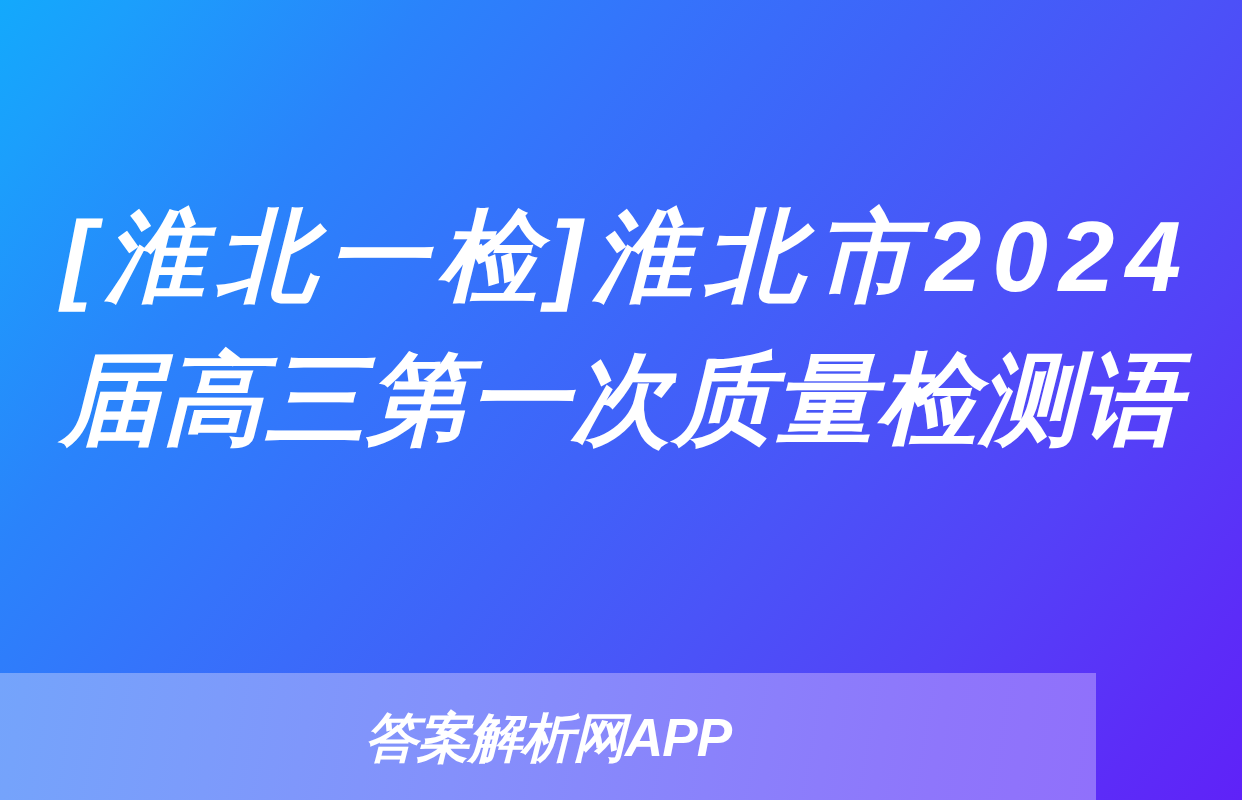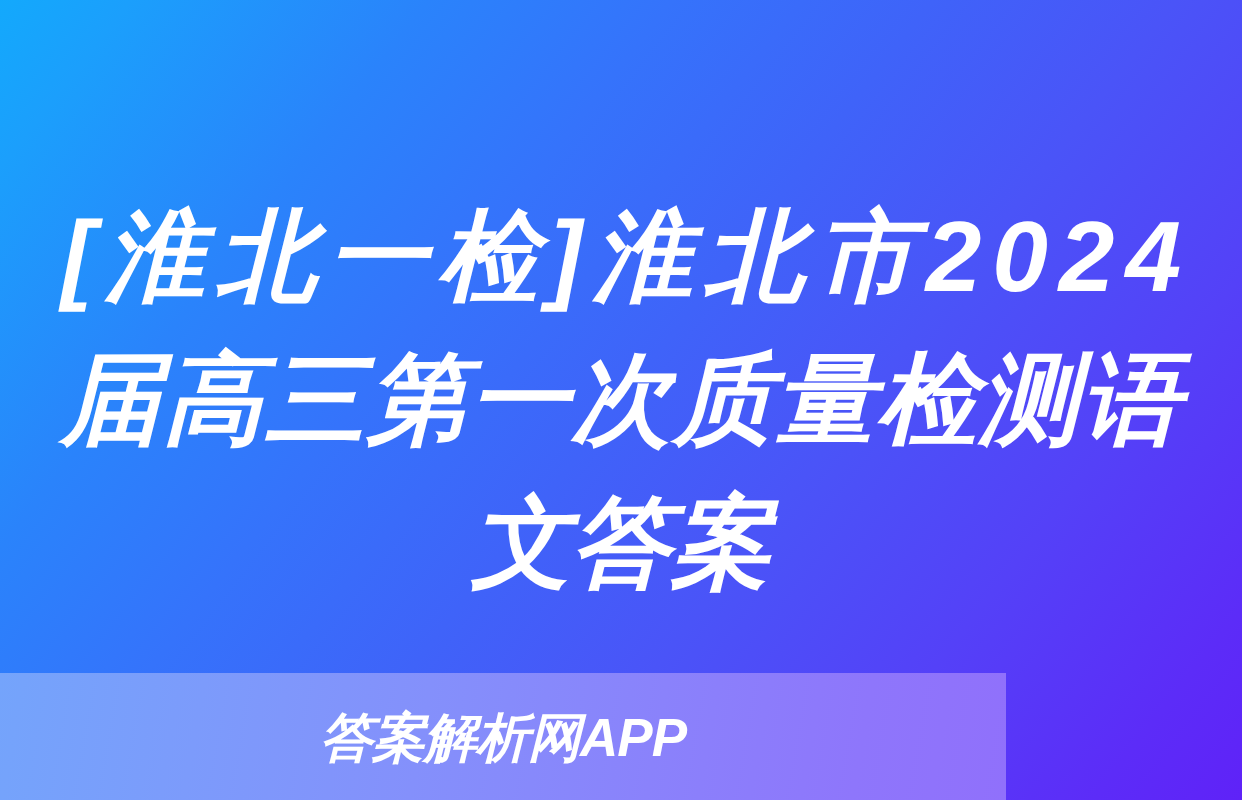--- a/index.html
+++ b/index.html
@@ -56,21 +56,21 @@
     justify-content: space-between;
     align-items: baseline;
   }
   .title-line.stretched > span { display: inline-block; }
 
   
   #footer-bar {
     position: absolute;
     left: 0;
     bottom: 0;
-    width: 1006px;
+    width: 1096px;
     height: 127px;
     background: linear-gradient(100deg,
         #74a4fb 0%,
         #7c9bfb 20%,
         #8490fb 42%,
         #8a82fb 65%,
         #8e76fb 85%,
         #9070fb 100%);
     display: flex;
     align-items: center;
@@ -119,21 +119,20 @@
       <span>第</span>
       <span>一</span>
       <span>次</span>
       <span>质</span>
       <span>量</span>
       <span>检</span>
       <span>测</span>
       <span>语</span>
     </div>
 
-    <div class="title-line">文答案</div>
 
   </div>
 
   <div id="footer-bar">
     <span id="watermark-text">答案解析网APP</span>
   </div>
 
 </div>
 
 </body></html>

